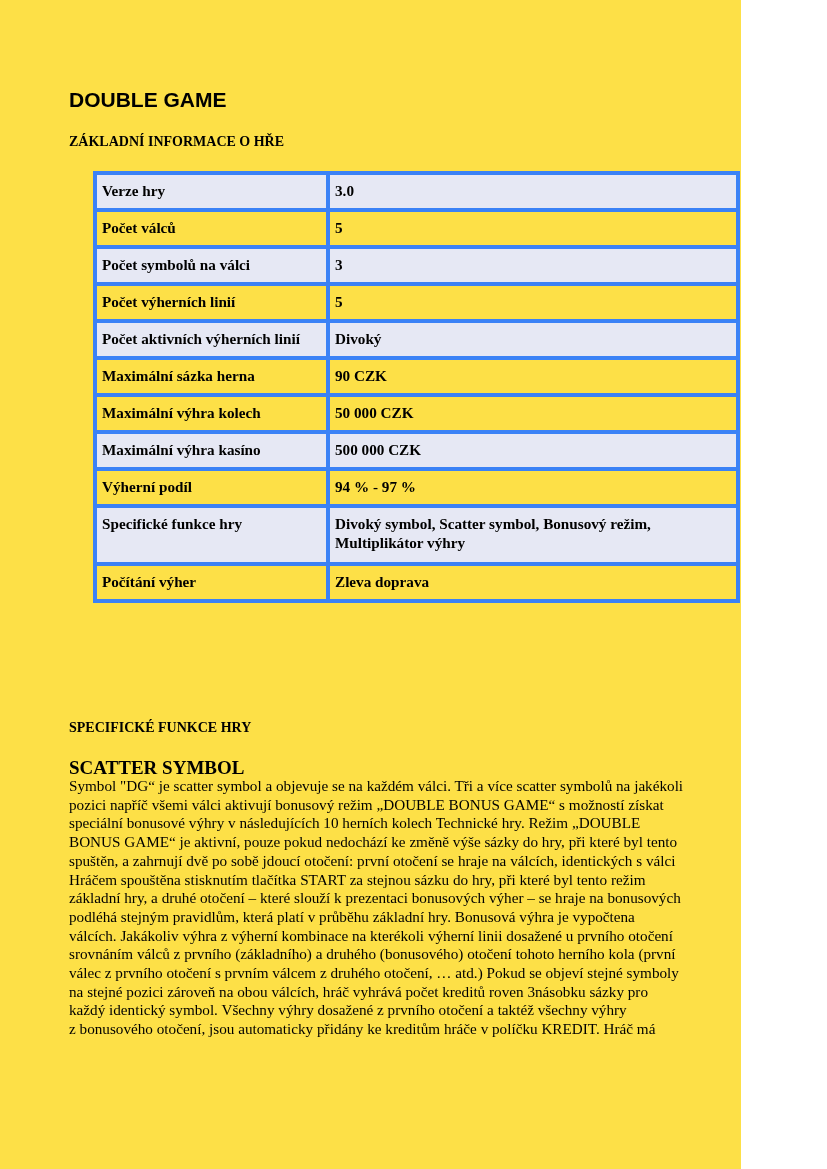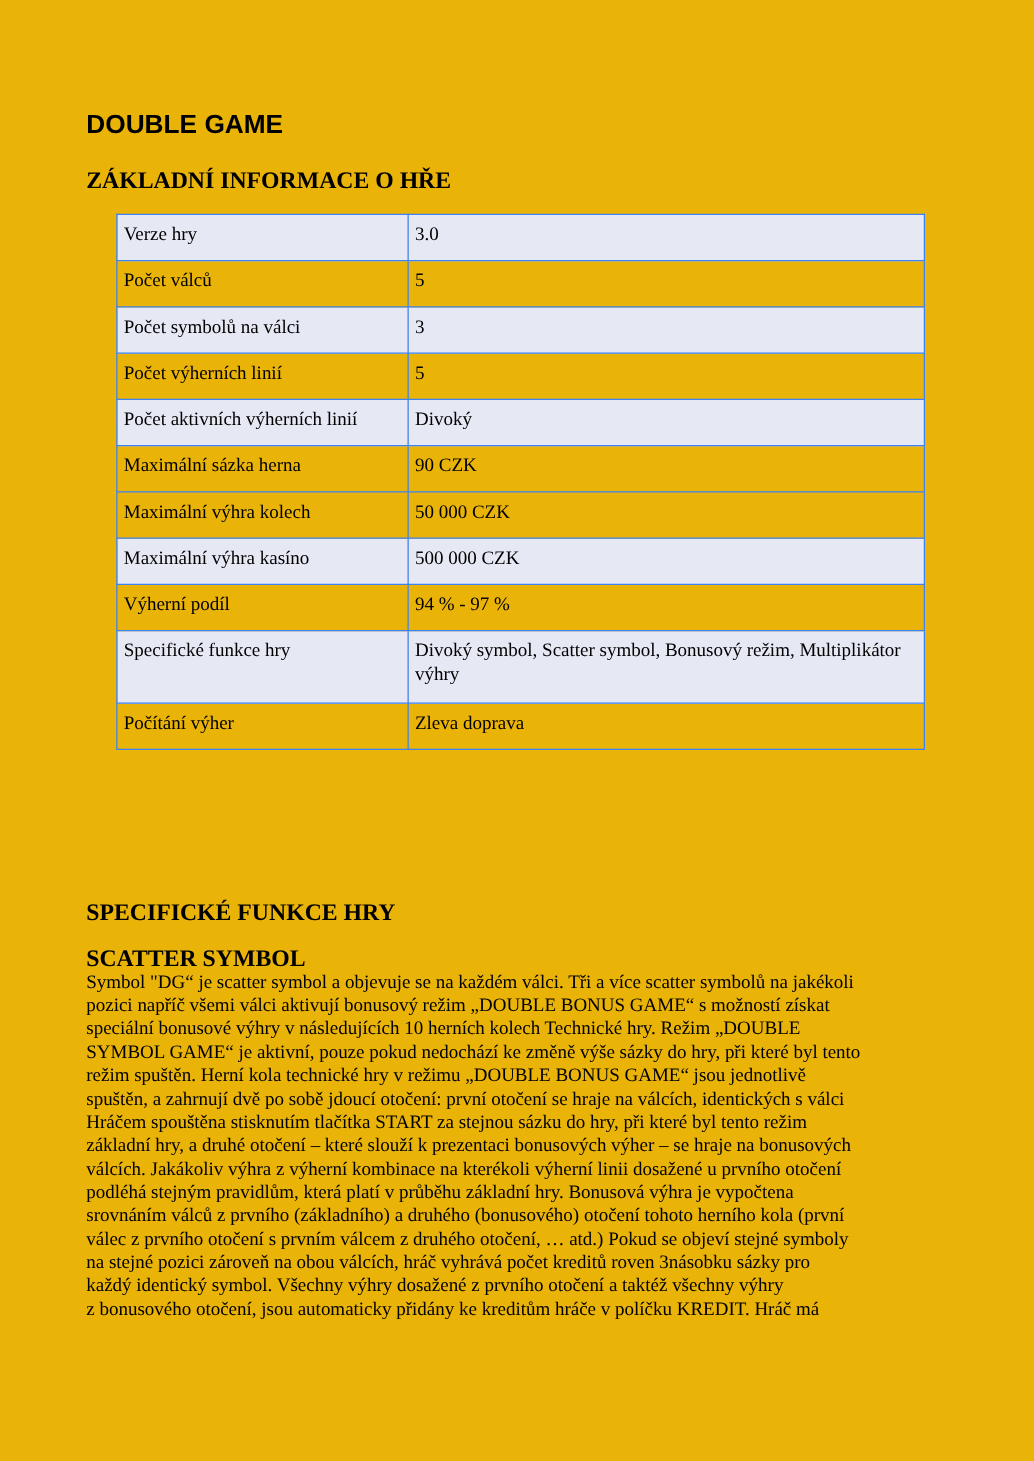--- a/index.html
+++ b/index.html
@@ -1,36 +1,36 @@
 <!DOCTYPE html>
 <html><head>
 <meta charset="utf-8">
 <style>
   html, body { margin: 0; padding: 0; background: #ffffff; }
   body { width: 827px; height: 1169px; position: relative; overflow: hidden; }
-  .page { position: absolute; left: 0; top: 0; width: 827px; height: 1169px; background: #eab308; }
+  .page { position: absolute; left: 0; top: 0; width: 741px; height: 1169px; background: #fde047; }
   .h1 {
     position: absolute; left: 69px; top: 88px;
     font-family: "Liberation Sans", sans-serif; font-weight: bold; font-size: 21px;
     color: #000; letter-spacing: 0px; margin: 0;
   }
   .h2 {
     position: absolute; left: 69px; margin: 0;
-    font-family: "Liberation Serif", serif; font-weight: bold; font-size: 19px; color: #000;
+    font-family: "Liberation Serif", serif; font-weight: bold; font-size: 14px; color: #000;
   }
   .h2.info { top: 134px; }
   .h2.funkce { top: 720px; }
   table.info-table {
     position: absolute; left: 93px; top: 171px; width: 647px;
     border-collapse: collapse;
     font-family: "Liberation Serif", serif; font-size: 15.2px; color: #000;
   }
   table.info-table td {
-    border: 1px solid #3b82f6; padding: 0 5px; vertical-align: top;
-    height: 37px; box-sizing: border-box; line-height: 19px; padding-top: 6px;
+    border: 4px solid #3b82f6; padding: 0 5px; vertical-align: top;
+    height: 37px; box-sizing: border-box; line-height: 19px; padding-top: 6px; font-weight: bold;
   }
   table.info-table td.label { width: 233px; }
   table.info-table tr.shaded td { background: #e6e8f4; }
   table.info-table tr.tall td { height: 58px; }
   .section {
     position: absolute; left: 69px; top: 758px; width: 680px;
     font-family: "Liberation Serif", serif; color: #000;
   }
   .section h3 {
     margin: 0; font-size: 19px; font-weight: bold; line-height: 19px;
@@ -97,27 +97,26 @@
   </table>
 
   <h2 class="h2 funkce">SPECIFICKÉ FUNKCE HRY</h2>
 
   <div class="section">
     <h3>SCATTER SYMBOL</h3>
     <p>
       <span class="line">Symbol "DG“ je scatter symbol a objevuje se na každém válci. Tři a více scatter symbolů na jakékoli</span>
       <span class="line">pozici napříč všemi válci aktivují bonusový režim „DOUBLE BONUS GAME“ s možností získat</span>
       <span class="line">speciální bonusové výhry v následujících 10 herních kolech Technické hry. Režim „DOUBLE</span>
-      <span class="line">SYMBOL GAME“ je aktivní, pouze pokud nedochází ke změně výše sázky do hry, při které byl tento</span>
-      <span class="line">režim spuštěn. Herní kola technické hry v režimu „DOUBLE BONUS GAME“ jsou jednotlivě</span>
+      <span class="line">BONUS GAME“ je aktivní, pouze pokud nedochází ke změně výše sázky do hry, při které byl tento</span>
       <span class="line">spuštěn, a zahrnují dvě po sobě jdoucí otočení: první otočení se hraje na válcích, identických s válci</span>
       <span class="line">Hráčem spouštěna stisknutím tlačítka START za stejnou sázku do hry, při které byl tento režim</span>
       <span class="line">základní hry, a druhé otočení – které slouží k prezentaci bonusových výher – se hraje na bonusových</span>
+      <span class="line">podléhá stejným pravidlům, která platí v průběhu základní hry. Bonusová výhra je vypočtena</span>
       <span class="line">válcích. Jakákoliv výhra z výherní kombinace na kterékoli výherní linii dosažené u prvního otočení</span>
-      <span class="line">podléhá stejným pravidlům, která platí v průběhu základní hry. Bonusová výhra je vypočtena</span>
       <span class="line">srovnáním válců z prvního (základního) a druhého (bonusového) otočení tohoto herního kola (první</span>
       <span class="line">válec z prvního otočení s prvním válcem z druhého otočení, … atd.) Pokud se objeví stejné symboly</span>
       <span class="line">na stejné pozici zároveň na obou válcích, hráč vyhrává počet kreditů roven 3násobku sázky pro</span>
       <span class="line">každý identický symbol. Všechny výhry dosažené z prvního otočení a taktéž všechny výhry</span>
       <span class="line">z bonusového otočení, jsou automaticky přidány ke kreditům hráče v políčku KREDIT. Hráč má</span>
     </p>
   </div>
 </div>
 
 </body></html>

